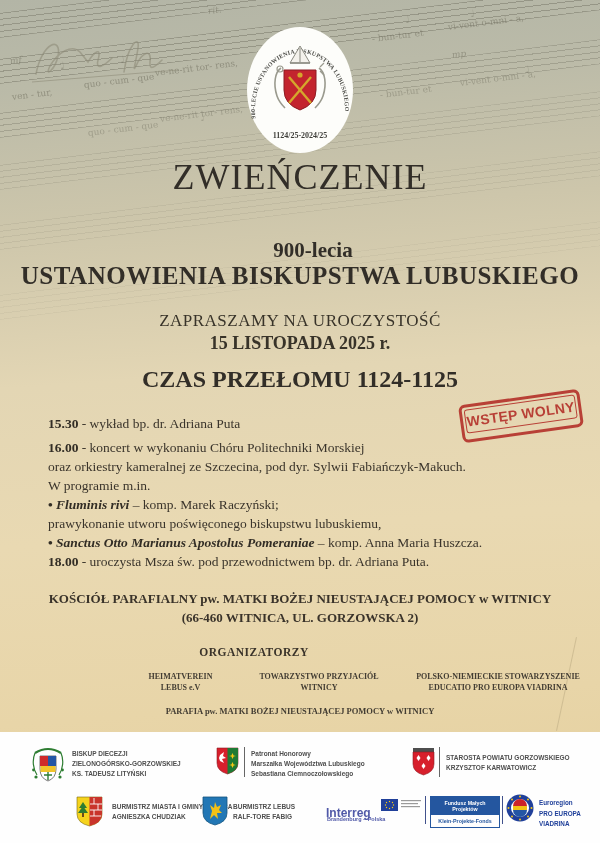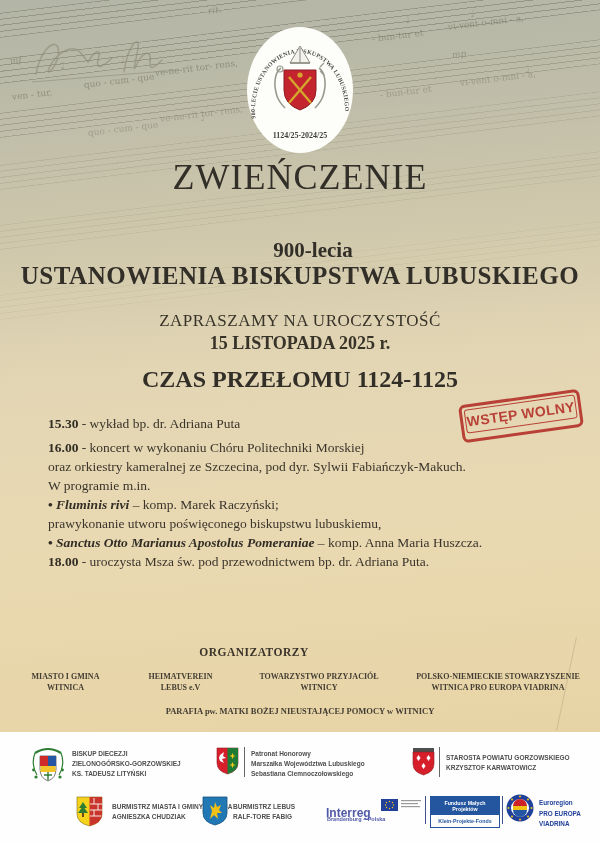--- a/index.html
+++ b/index.html
@@ -142,30 +142,32 @@
     </div>
     <div>prawykonanie utworu poświęconego biskupstwu lubuskiemu,</div>
     <div>
       <b>• </b><b><i>Sanctus Otto Marianus Apostolus Pomeraniae</i></b><span> – komp. Anna Maria Huszcza.</span>
     </div>
     <div class="gap-t">
       <b>18.00</b><span> - uroczysta Msza św. pod przewodnictwem bp. dr. Adriana Puta.</span>
     </div>
   </div>
 
+  <div class="venue">
+    <div>KOŚCIÓŁ PARAFIALNY pw. MATKI BOŻEJ NIEUSTAJĄCEJ POMOCY w WITNICY</div>
+    <div>(66-460 WITNICA, UL. GORZOWSKA 2)</div>
+  </div>
 
   <div class="org-heading">ORGANIZATORZY</div>
-  <div class="org-col" style="left:8px;width:115px;">MIASTO I GMINA
-WITNICA</div>
   <div class="org-col" style="left:128px;width:105px;">HEIMATVEREIN
 LEBUS e.V</div>
   <div class="org-col" style="left:248px;width:142px;">TOWARZYSTWO PRZYJACIÓŁ
 WITNICY</div>
   <div class="org-col" style="left:406px;width:184px;">POLSKO-NIEMIECKIE STOWARZYSZENIE
-WITNICA PRO EUROPA VIADRINA</div>
+EDUCATIO PRO EUROPA VIADRINA</div>
   <div class="org-parafia">PARAFIA pw. MATKI BOŻEJ NIEUSTAJĄCEJ POMOCY w WITNICY</div>
 
   <div class="footer">
 
     <svg style="position:absolute;left:30px;top:12px;" width="36" height="42" viewBox="0 0 36 42">
       <path d="M5 9 Q18 1 31 9" fill="none" stroke="#2e7d32" stroke-width="2.2"></path>
       <path d="M5 9 C2 16 3 25 7 31" fill="none" stroke="#2e7d32" stroke-width="1.2"></path>
       <path d="M31 9 C34 16 33 25 29 31" fill="none" stroke="#2e7d32" stroke-width="1.2"></path>
       <circle cx="6" cy="33" r="1.6" fill="#2e7d32"></circle>
         <circle cx="30" cy="33" r="1.6" fill="#2e7d32"></circle>

